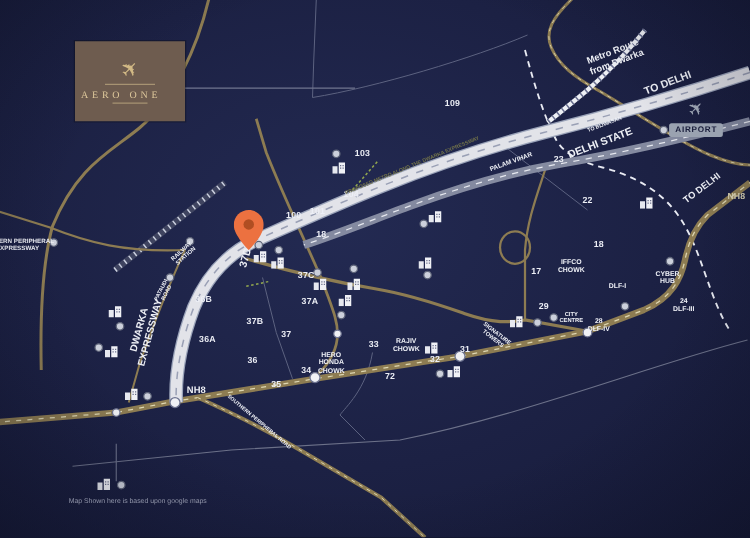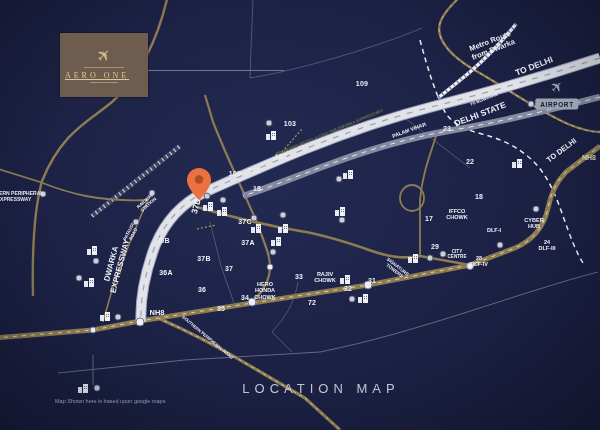--- a/index.html
+++ b/index.html
@@ -21,21 +21,21 @@
   .rab{position:absolute;border-radius:50%;background:#f0f1f5;border:1.5px solid #6d7390;
        transform:translate(-50%,-50%);box-sizing:border-box;}
   .pin{position:absolute;left:199px;top:200px;transform:translate(-50%,-100%);z-index:30;}
   .logo{position:absolute;left:60px;top:33px;width:88px;height:64px;background:#6e5c4f;
         z-index:40;display:flex;flex-direction:column;align-items:center;justify-content:center;
         box-shadow:0 0 0 1px rgba(0,0,0,.25);}
   .logo-plane{color:#d2b985;font-size:17px;line-height:1;transform:rotate(-45deg);margin-bottom:2px;}
   .logo-rule{width:40px;height:1px;background:rgba(215,193,144,.55);margin:1px 0;}
   .logo-rule.small{width:28px;}
   .logo-name{color:#dcc69a;font-family:"Liberation Serif", serif;font-size:8px;
-             letter-spacing:3px;margin:2px 16px 1px 2px;text-decoration:underline;}
+             letter-spacing:3px;margin:2px 16px 1px 2px;}
   .logo-connector{position:absolute;left:148px;top:70px;width:136px;height:1px;background:#70758f;z-index:39;}
   .airport-plane{position:absolute;left:557px;top:87px;transform:translate(-50%,-50%) rotate(-45deg);
                  color:#99a1af;font-size:15px;z-index:20;}
   .airport-box{position:absolute;left:557px;top:104px;transform:translate(-50%,-50%);
                background:#9aa2b0;color:#161a38;font-weight:bold;font-size:6.5px;
                padding:2px 5px;border-radius:2px;letter-spacing:.6px;z-index:20;}
   .footer-title{position:absolute;left:321px;top:388px;transform:translate(-50%,-50%);
                 color:#c0c4d0;font-size:13px;letter-spacing:5px;z-index:25;}
   .disclaimer{position:absolute;left:55px;top:398px;color:#9296aa;font-size:5.5px;z-index:25;}
 </style>
@@ -356,15 +356,14 @@
     <div class="logo-plane">✈</div>
     <div class="logo-rule"></div>
     <div class="logo-name">AERO ONE</div>
     <div class="logo-rule small"></div>
   </div>
   <div class="logo-connector"></div>
 
   <div class="airport-plane">✈</div>
   <div class="airport-box">AIRPORT</div>
 
-  <div class="footer-title">LOCATION MAP</div>
   <div class="disclaimer">Map Shown here is based upon google maps</div>
 </div>
 
 </body></html>

